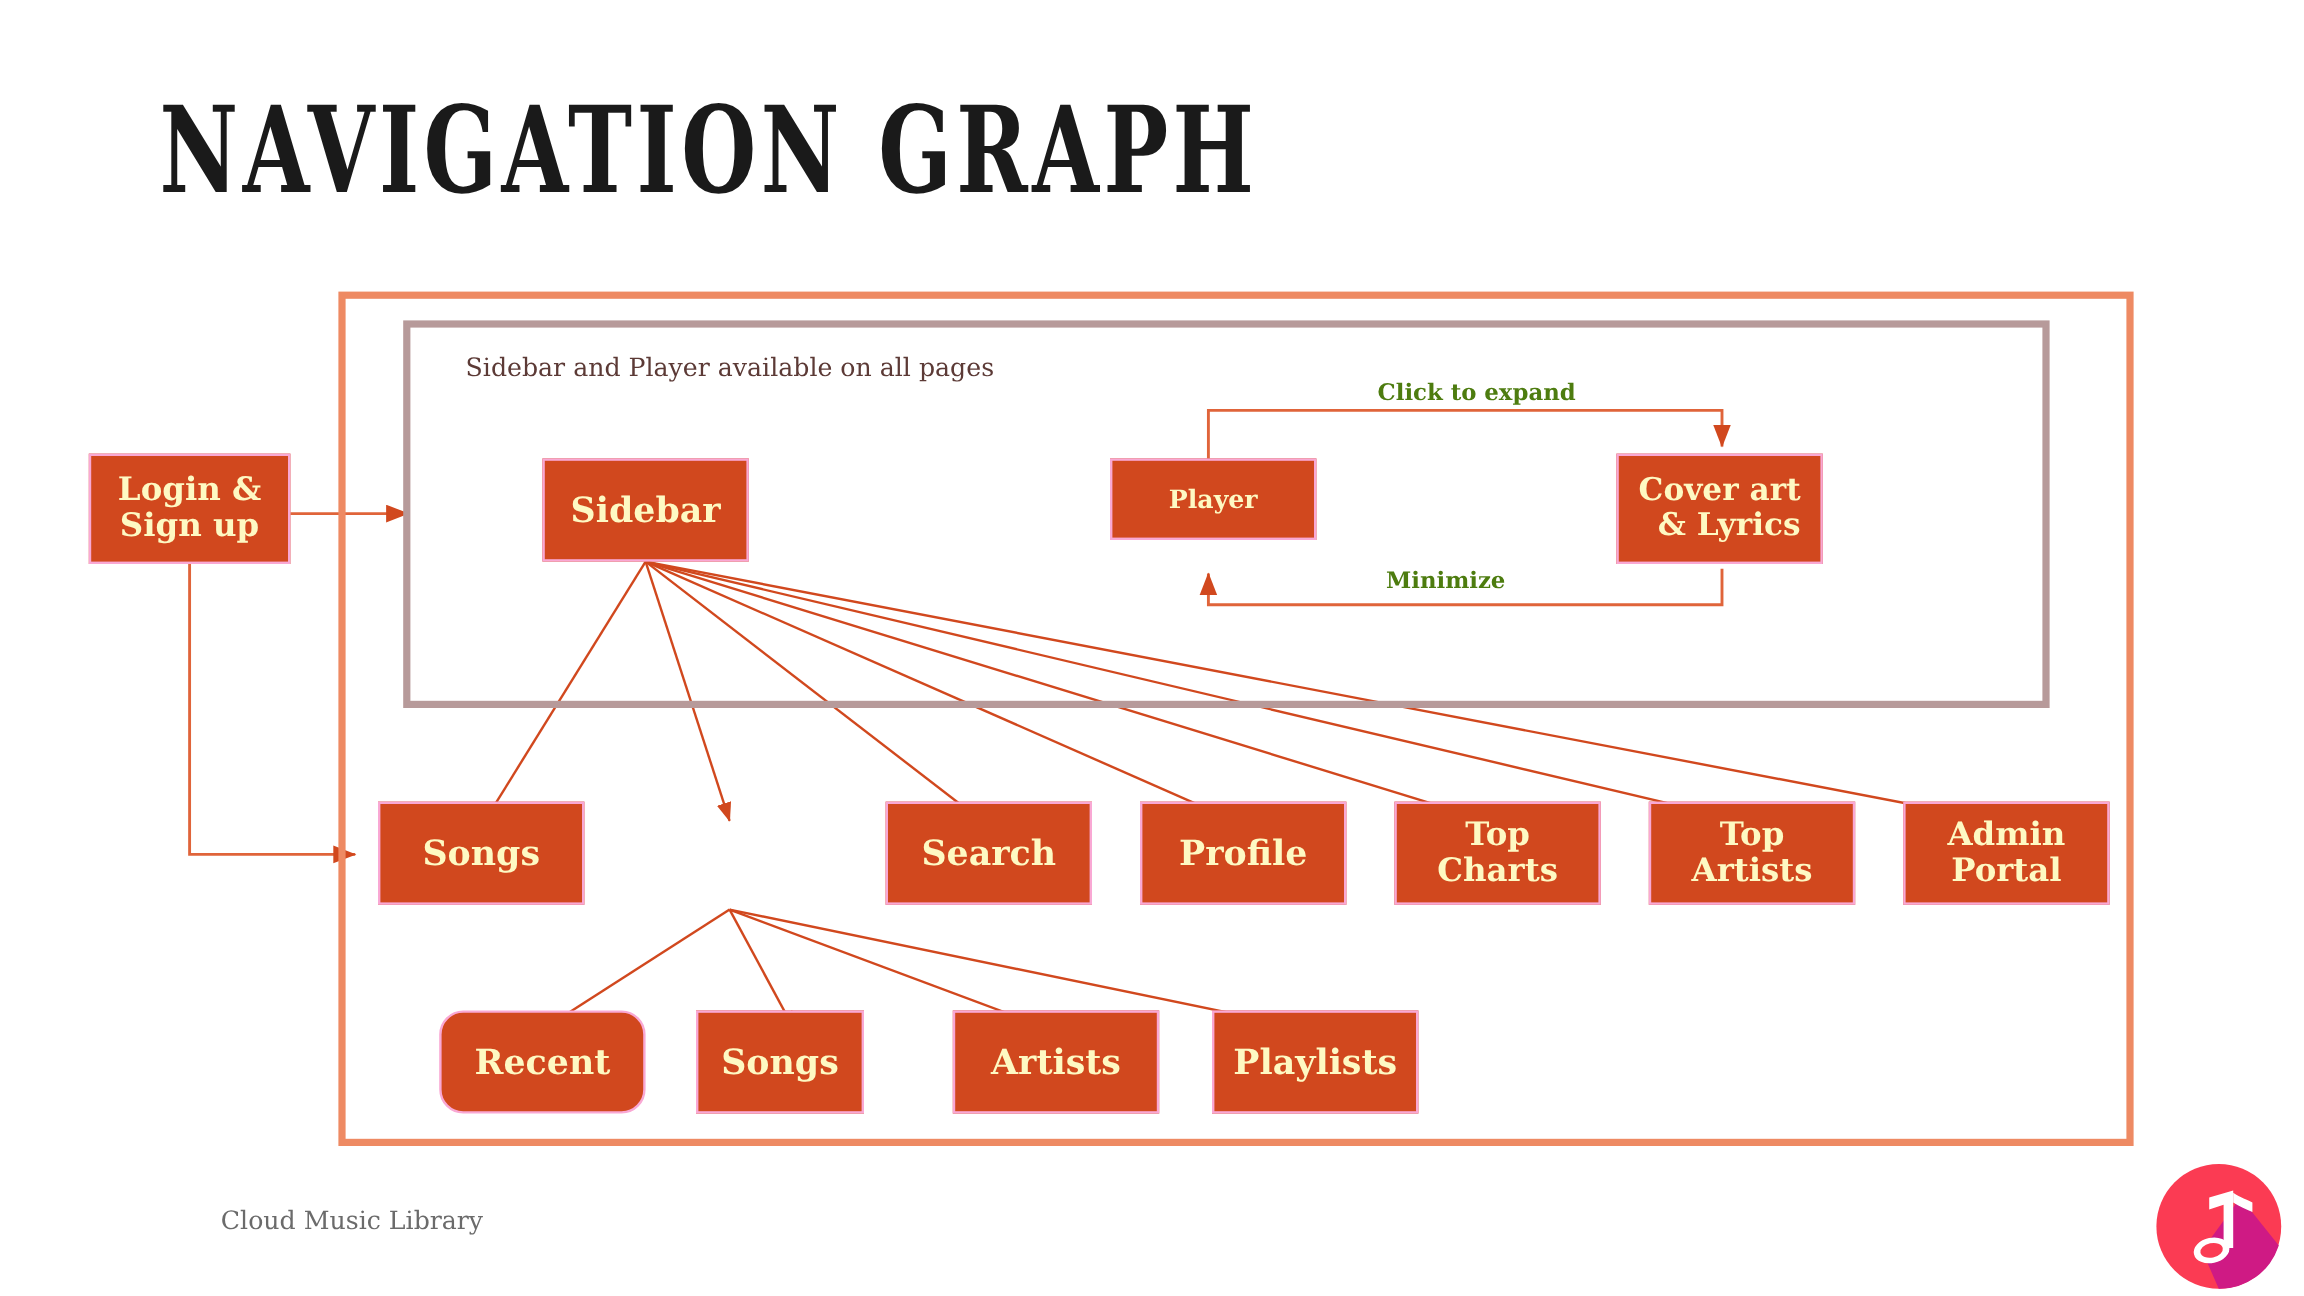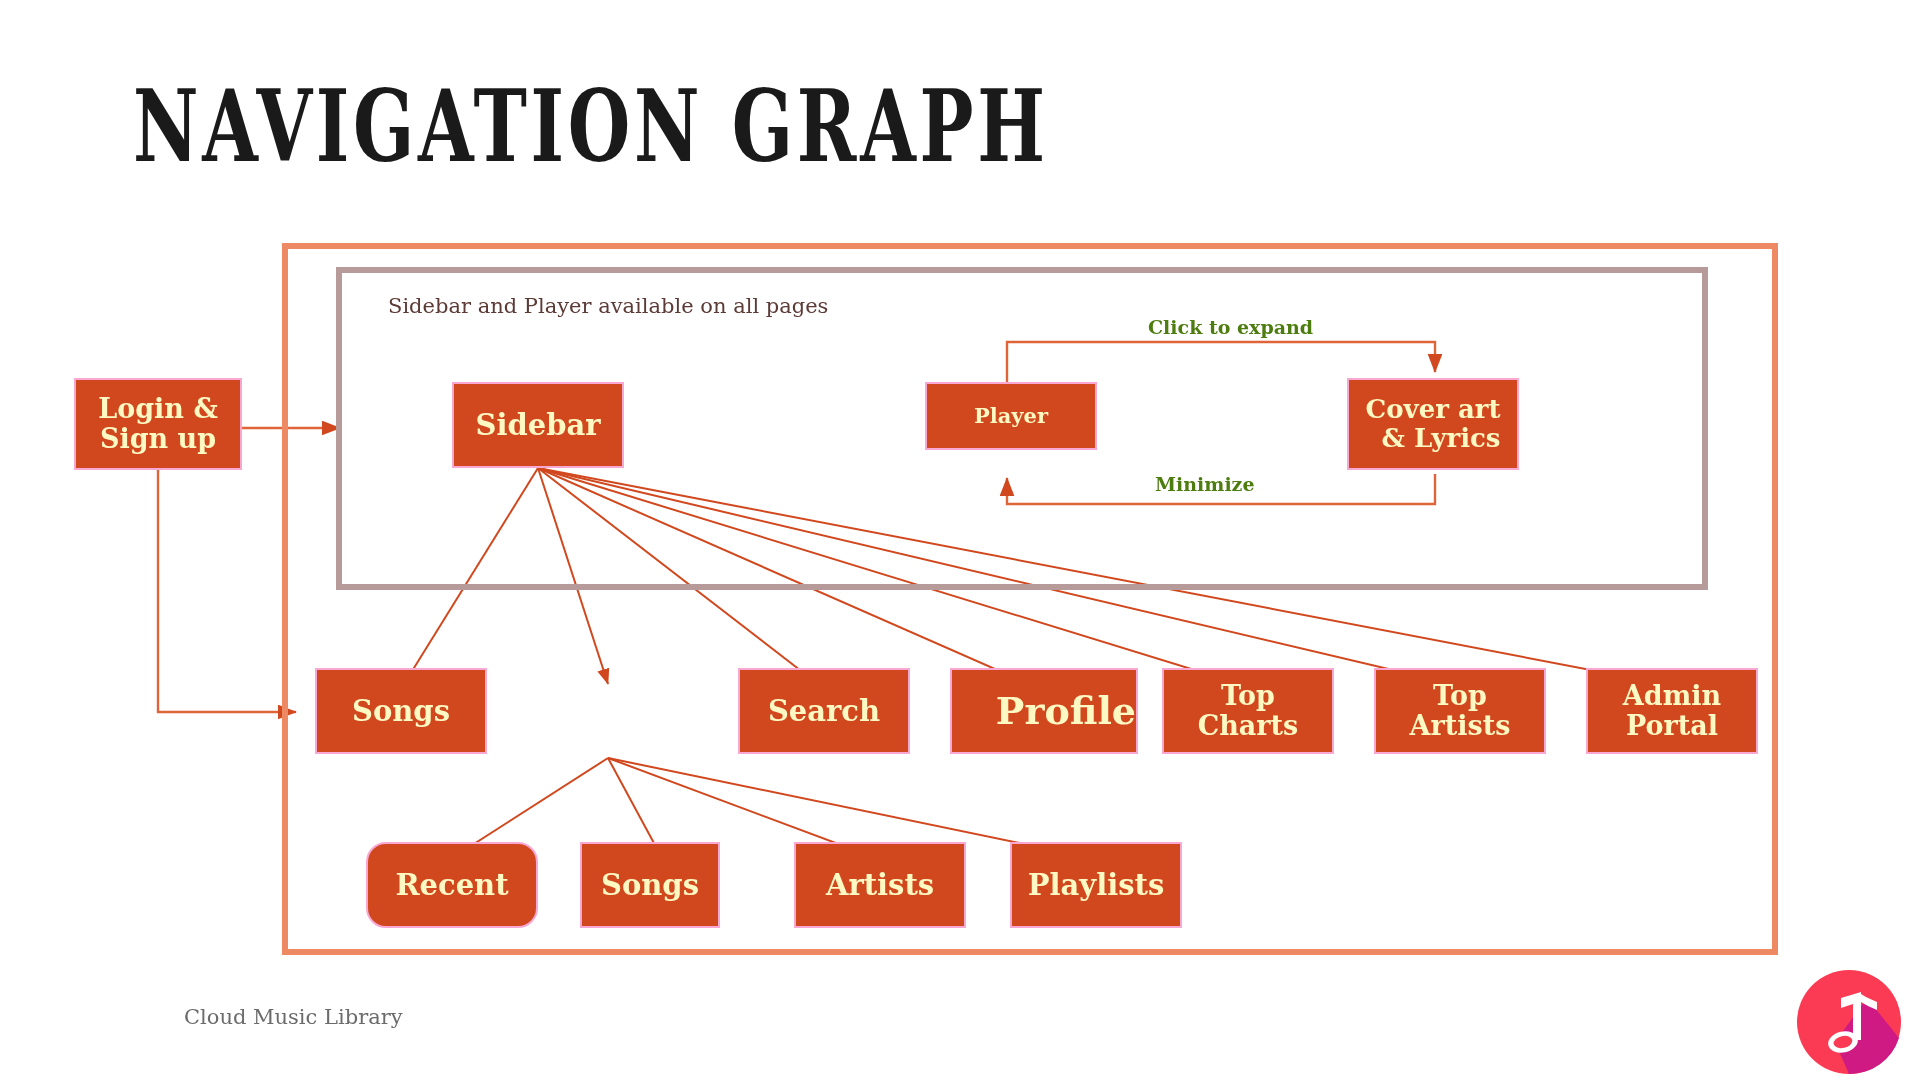--- a/index.html
+++ b/index.html
@@ -144,21 +144,21 @@
     <span>Cover art
 &amp; Lyrics</span>
   </div>
 
   <div class="node" style="left:315px;top:668px;width:172px;height:86px;font-size:29px;">
     <span>Songs</span>
   </div>
   <div class="node" style="left:738px;top:668px;width:172px;height:86px;font-size:29px;">
     <span>Search</span>
   </div>
-  <div class="node" style="left:950px;top:668px;width:188px;height:86px;font-size:38px;justify-content:flex-end;">
+  <div class="node" style="left:950px;top:668px;width:172px;height:86px;font-size:29px;">
     <span>Profile</span>
   </div>
   <div class="node" style="left:1162px;top:668px;width:172px;height:86px;font-size:27px;">
     <span>Top
 Charts</span>
   </div>
   <div class="node" style="left:1374px;top:668px;width:172px;height:86px;font-size:27px;">
     <span>Top
 Artists</span>
   </div>

